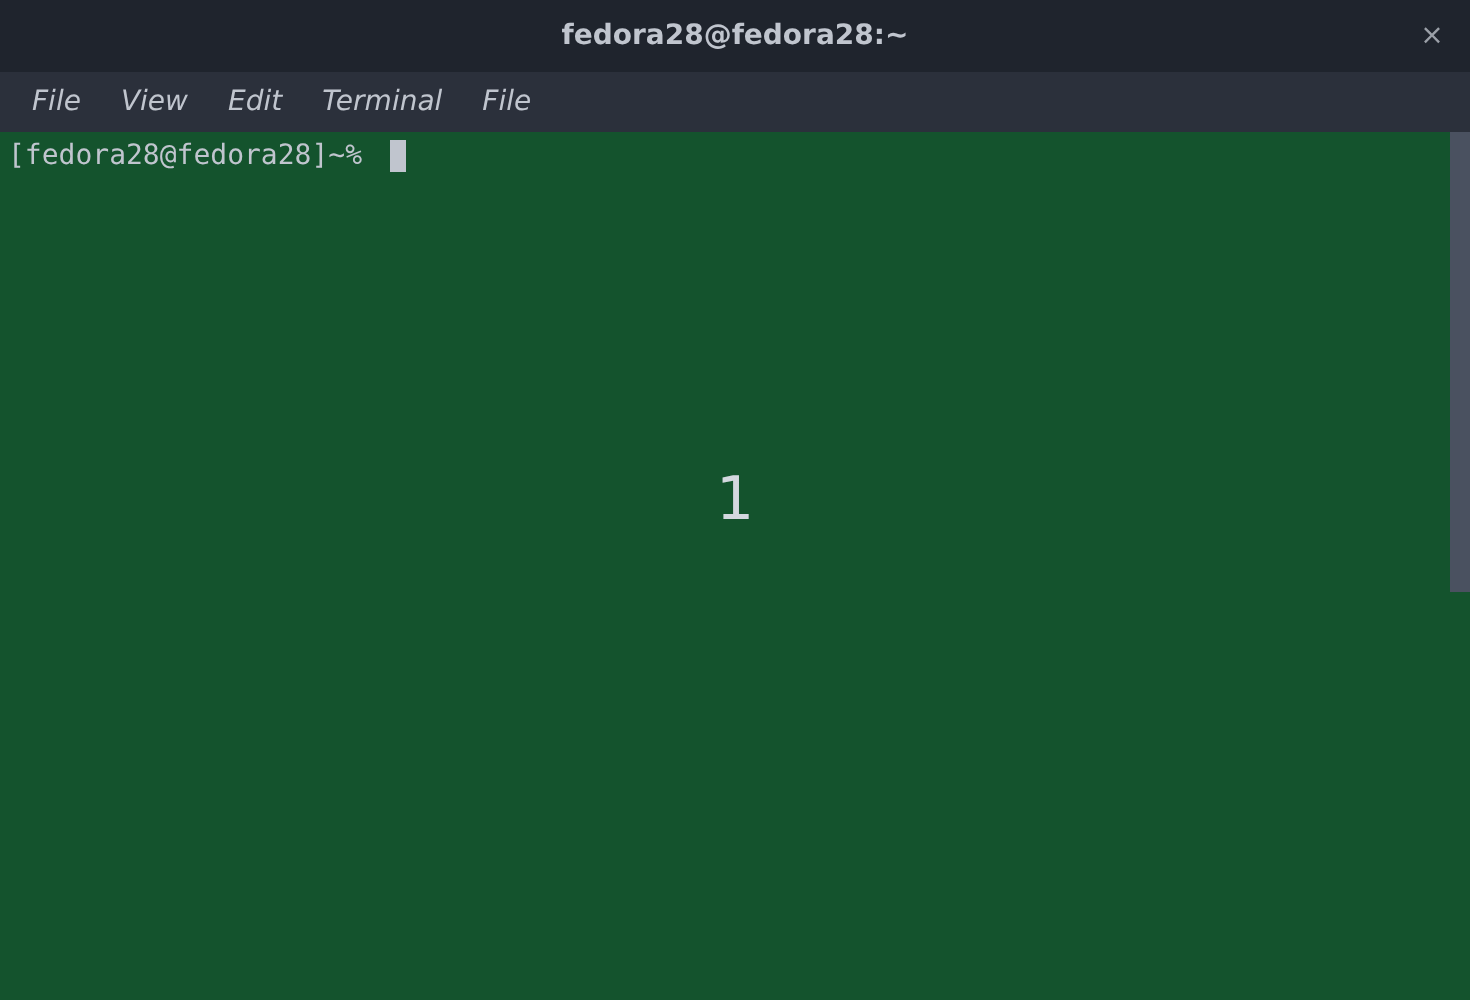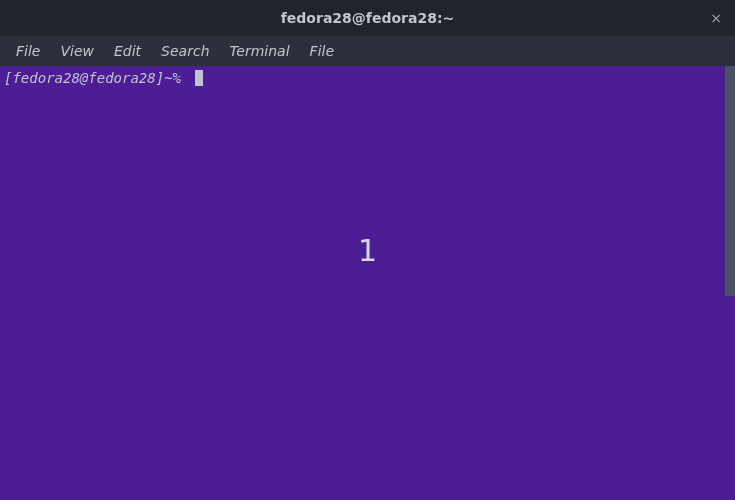--- a/index.html
+++ b/index.html
@@ -54,26 +54,25 @@
     .menu-item {
       color: #c0c5ce;
       font-size: 14px;
       padding: 4px 10px;
       cursor: pointer;
     }
     .terminal-area {
       position: relative;
       width: 100%;
       height: calc(500px - 36px - 30px);
-      background: #4c1d95;
+      background: #14532d;
       padding: 4px 4px;
       font-family: "DejaVu Sans Mono", "Liberation Mono", monospace;
       font-size: 14px;
       color: #c0c5ce;
-      font-style: italic;
     }
     .prompt-line {
       display: flex;
       align-items: center;
       white-space: pre;
     }
     .cursor-block {
       display: inline-block;
       width: 8px;
       height: 16px;
@@ -107,21 +106,20 @@
 
 <div class="titlebar">
   <span class="titlebar-title">fedora28@fedora28:~</span>
   <span class="titlebar-close">×</span>
 </div>
 
 <div class="menubar">
   <span class="menu-item">File</span>
   <span class="menu-item">View</span>
   <span class="menu-item">Edit</span>
-  <span class="menu-item">Search</span>
   <span class="menu-item">Terminal</span>
   <span class="menu-item">File</span>
 </div>
 
 <div class="terminal-area">
   <div class="prompt-line">
     <span>[fedora28@fedora28]~% </span><span class="cursor-block"></span>
   </div>
 </div>
 

